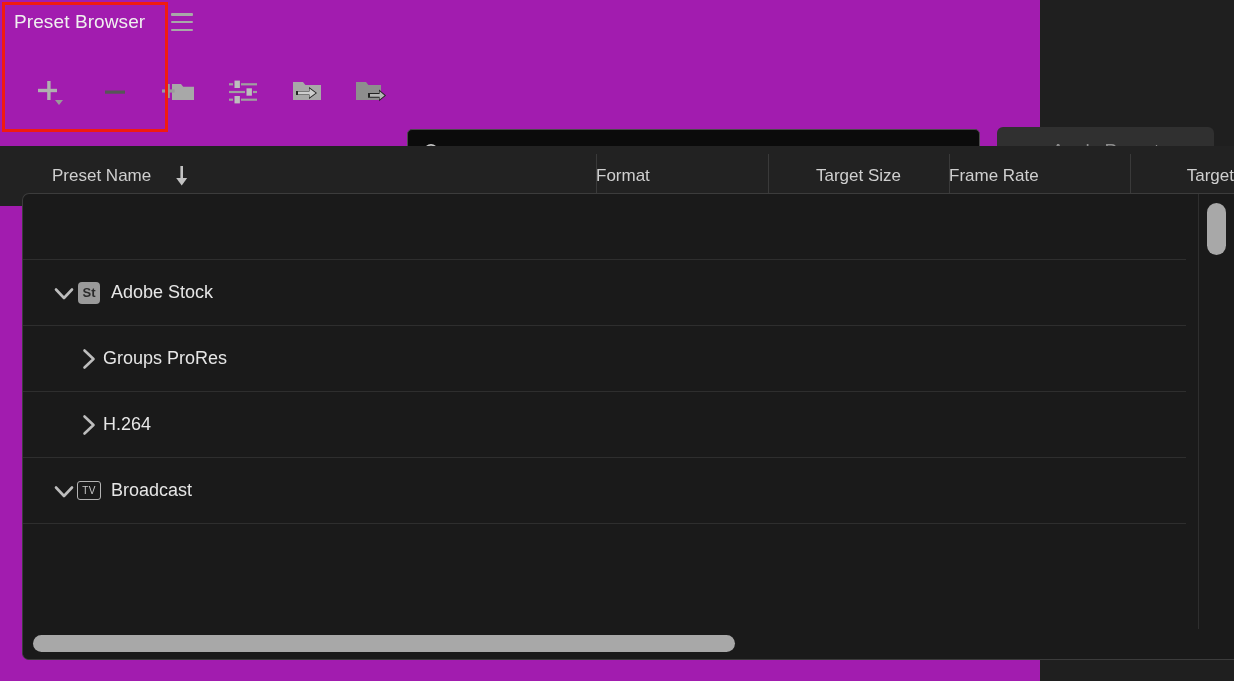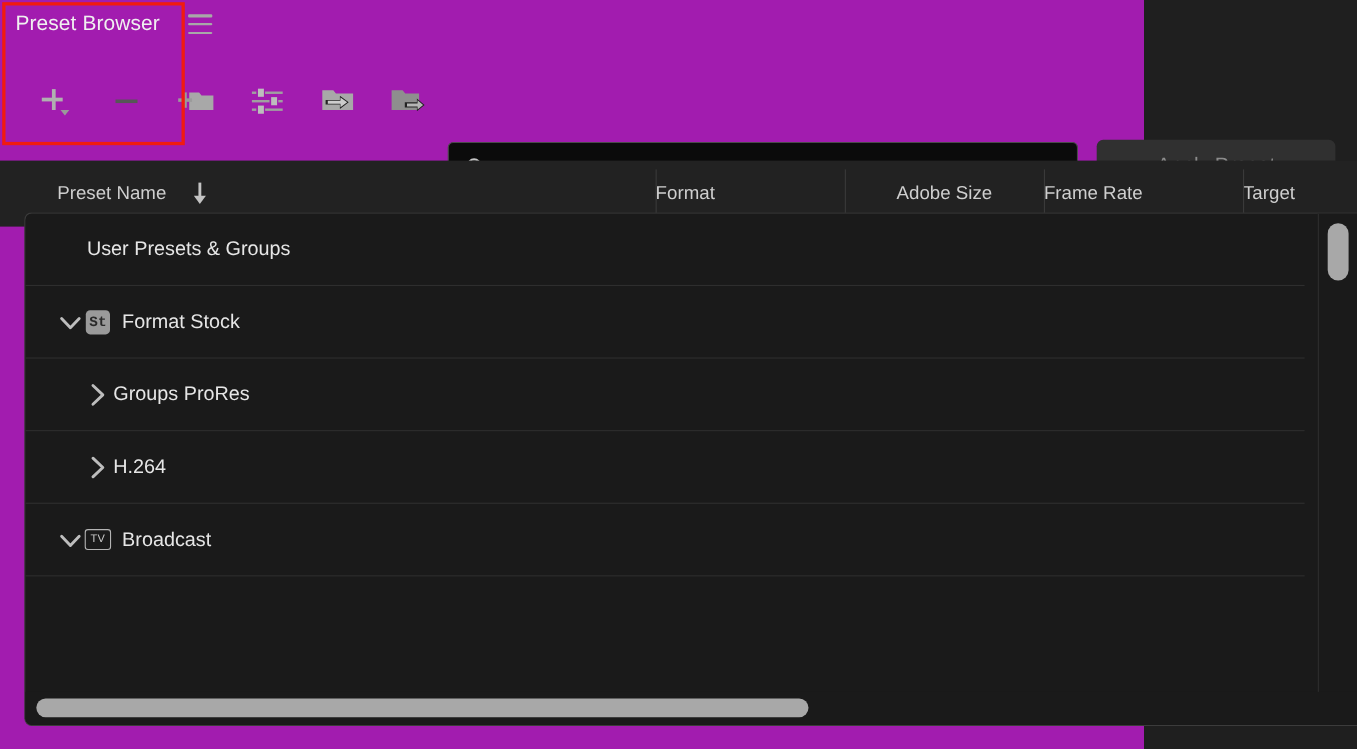--- a/index.html
+++ b/index.html
@@ -116,21 +116,21 @@
     flex: 0 0 auto;
   }
   .col-head + .col-head::before {
     content: ""; position: absolute; left: 0; top: 8px;
     width: 1px; height: 44px; background: #3a3a3a;
   }
   #col-preset-name { width: 596px; padding-left: 52px; }
   #col-format     { width: 172px; }
   #col-frame-size { width: 181px; justify-content: center; }
   #col-frame-rate { width: 181px; }
-  #col-target     { width: 104px; justify-content: flex-start; overflow: hidden; white-space: nowrap; }
+  #col-target     { width: 104px; justify-content: flex-end; overflow: hidden; white-space: nowrap; }
   #sort-arrow { margin-left: 22px; display: flex; align-items: center; }
 
   
   #tree-panel {
     position: absolute; left: 22px; top: 193px;
     width: 1212px; height: 467px;
     background: #1a1a1a;
     border: 1px solid #3c3c3c;
     border-right: none;
     border-radius: 7px 0 0 7px;
@@ -166,21 +166,21 @@
   .indent-1 { padding-left: 28px; }
   .indent-2 { padding-left: 52px; }
 
   
   .badge-st {
     width: 22px; height: 22px;
     background: #9a9a9a; color: #2a2a2a;
     border-radius: 4px;
     font-size: 13px; font-weight: bold;
     display: flex; align-items: center; justify-content: center;
-    font-family: Liberation Mono, monospace;
+    font-family: Liberation Sans, sans-serif;
   }
   
   .badge-tv {
     width: 24px; height: 19px;
     border: 1.8px solid #b4b4b4; border-radius: 3px;
     color: #c8c8c8; font-size: 10px; font-weight: normal;
     display: flex; align-items: center; justify-content: center;
     letter-spacing: .3px;
   }
 
@@ -305,46 +305,45 @@
         <svg width="18" height="22" viewBox="0 0 18 22">
           <rect x="7.4" y="1" width="2.6" height="14" fill="#c3c3c3"></rect>
           <polygon points="3.2,13 14.2,13 8.7,20.5" fill="#c3c3c3"></polygon>
         </svg>
       </span>
     </div>
     <div class="col-head" id="col-format">
       <span>Format</span>
     </div>
     <div class="col-head" id="col-frame-size">
-      <span>Adobe Size</span>
+      <span>Target Size</span>
     </div>
     <div class="col-head" id="col-frame-rate">
       <span>Frame Rate</span>
     </div>
     <div class="col-head" id="col-target">
       <span>Target</span>
     </div>
   </div>
 
   <div id="tree-panel">
     <div id="tree-rows">
         <div class="tree-row indent-0">
           <span class="twisty"></span>
-          <span class="row-label">User Presets &amp; Groups</span>
         </div>
         <div class="tree-row indent-1">
           <span class="twisty">
             <svg width="26" height="26" viewBox="0 0 26 26">
               <polyline points="5,9.5 13,18 21,9.5" fill="none" stroke="#bdbdbd" stroke-width="2.6" stroke-linecap="round" stroke-linejoin="round"></polyline>
             </svg>
           </span>
           <span class="row-icon">
             <div class="badge-st">St</div>
           </span>
-          <span class="row-label">Format Stock</span>
+          <span class="row-label">Adobe Stock</span>
         </div>
         <div class="tree-row indent-2">
           <span class="twisty">
             <svg width="26" height="26" viewBox="0 0 26 26">
               <polyline points="9.5,4.5 18.5,13 9.5,21.5" fill="none" stroke="#bdbdbd" stroke-width="2.6" stroke-linecap="round" stroke-linejoin="round"></polyline>
             </svg>
           </span>
           <span class="row-label">Groups ProRes</span>
         </div>
         <div class="tree-row indent-2">

